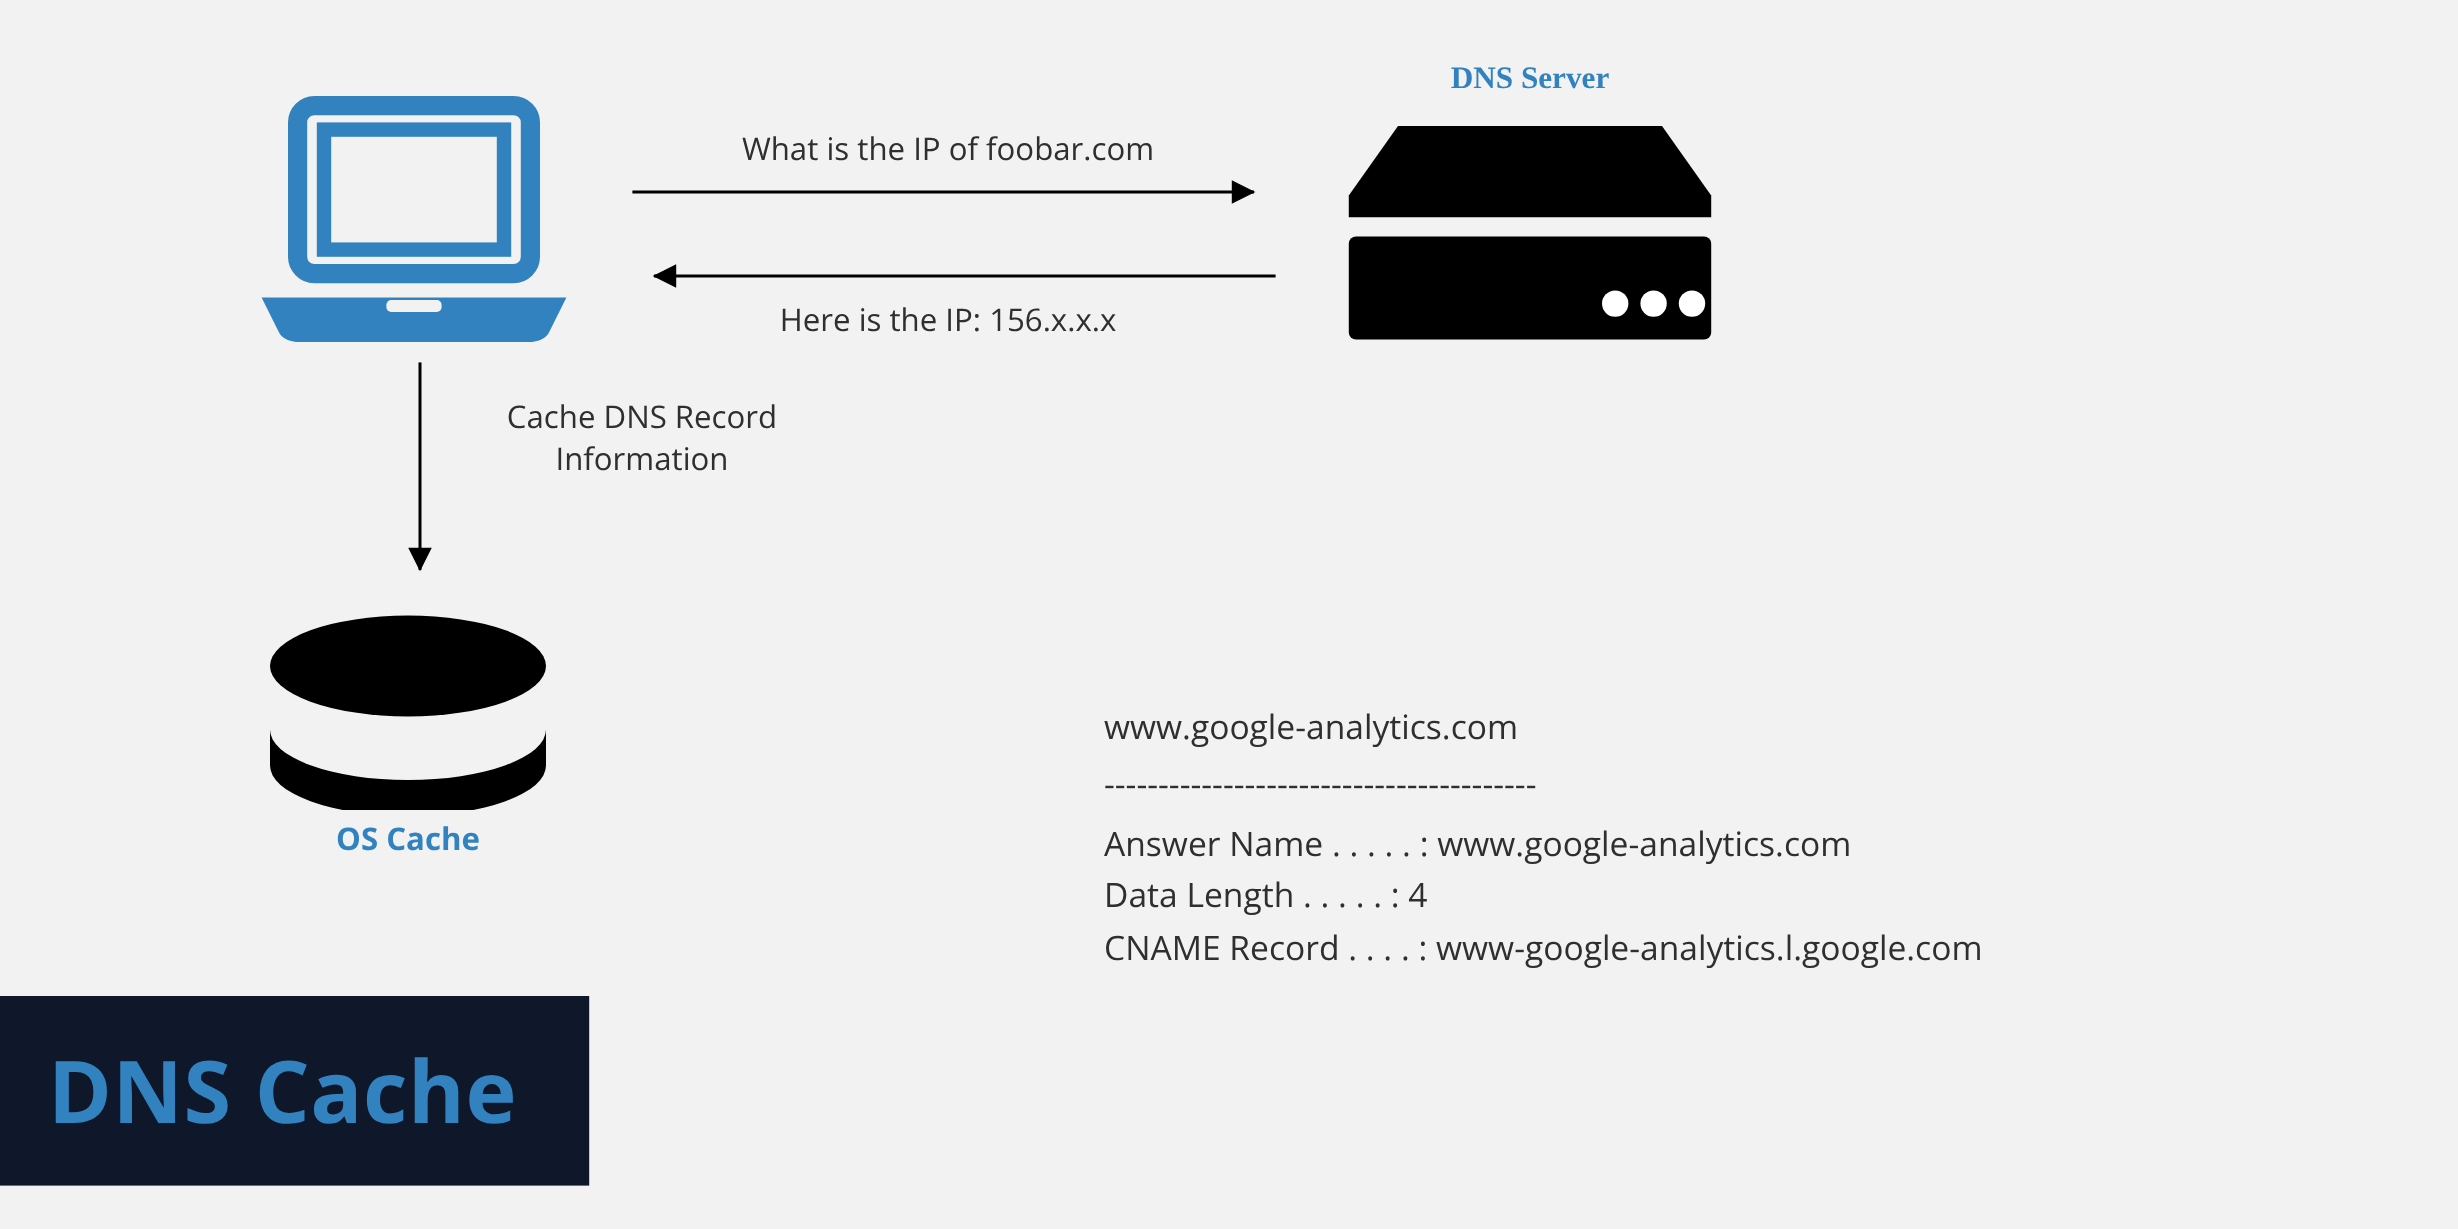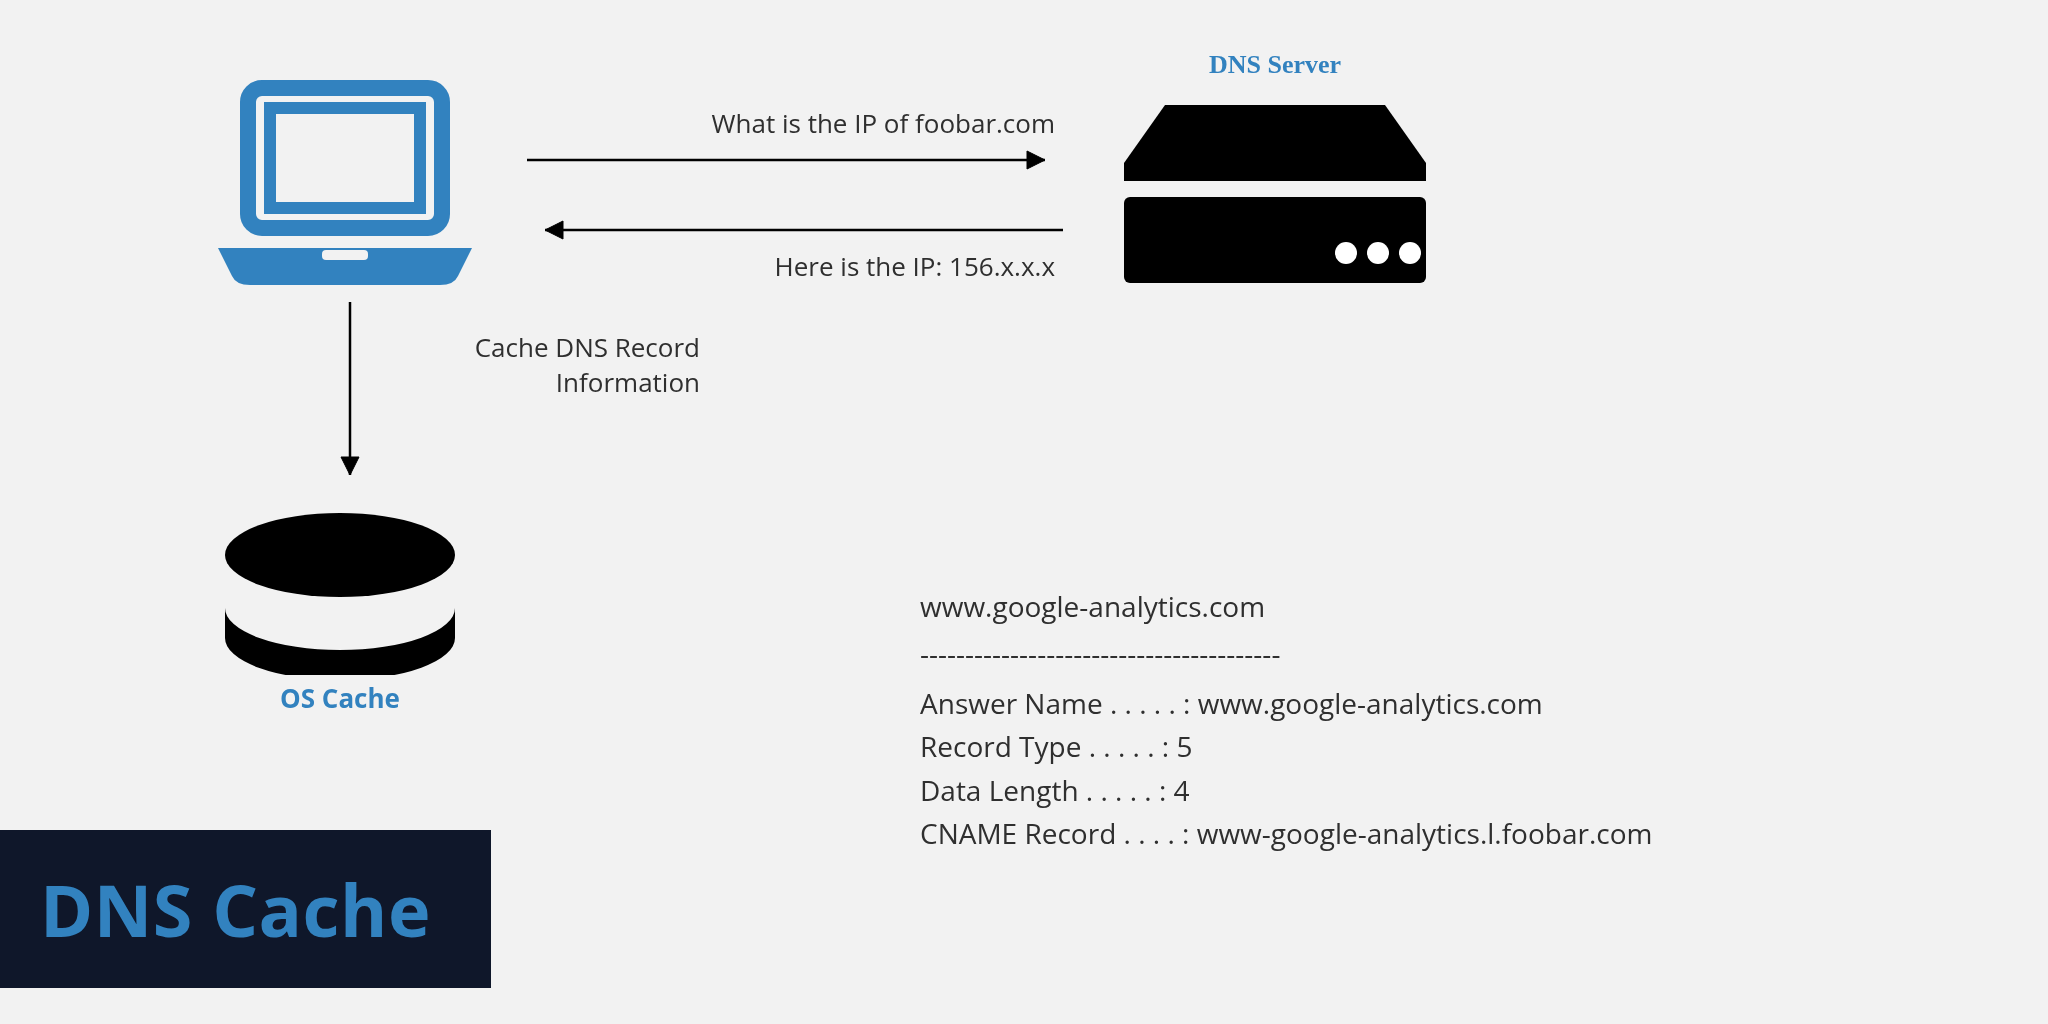--- a/index.html
+++ b/index.html
@@ -13,21 +13,21 @@
   }
   .label-blue {
     color: #3282bf;
     font-weight: 700;
     font-size: 26px;
     text-align: center;
   }
   .label-black {
     color: #2f2f2f;
     font-size: 26px;
-    text-align: right;
+    text-align: center;
   }
 
   
   .laptop {
     position: absolute;
     left: 210px;
     top: 80px;
   }
   .laptop svg { display: block; }
 
@@ -173,16 +173,15 @@
 <div class="oscache-label label-blue">OS Cache</div>
 
 <div class="title-box">
   <span>DNS Cache</span>
 </div>
 
 <div class="record">
   <div class="host">www.google-analytics.com</div>
   <div class="sep">----------------------------------------</div>
   <div class="row"><span>Answer Name . . . . . :</span> <span>www.google-analytics.com</span></div>
-  <div class="row"><span>Record Type . . . . . :</span> <span>5</span></div>
   <div class="row"><span>Data Length . . . . . :</span> <span>4</span></div>
-  <div class="row"><span>CNAME Record  . . . . :</span> <span>www-google-analytics.l.foobar.com</span></div>
+  <div class="row"><span>CNAME Record  . . . . :</span> <span>www-google-analytics.l.google.com</span></div>
 </div>
 
 </body></html>

